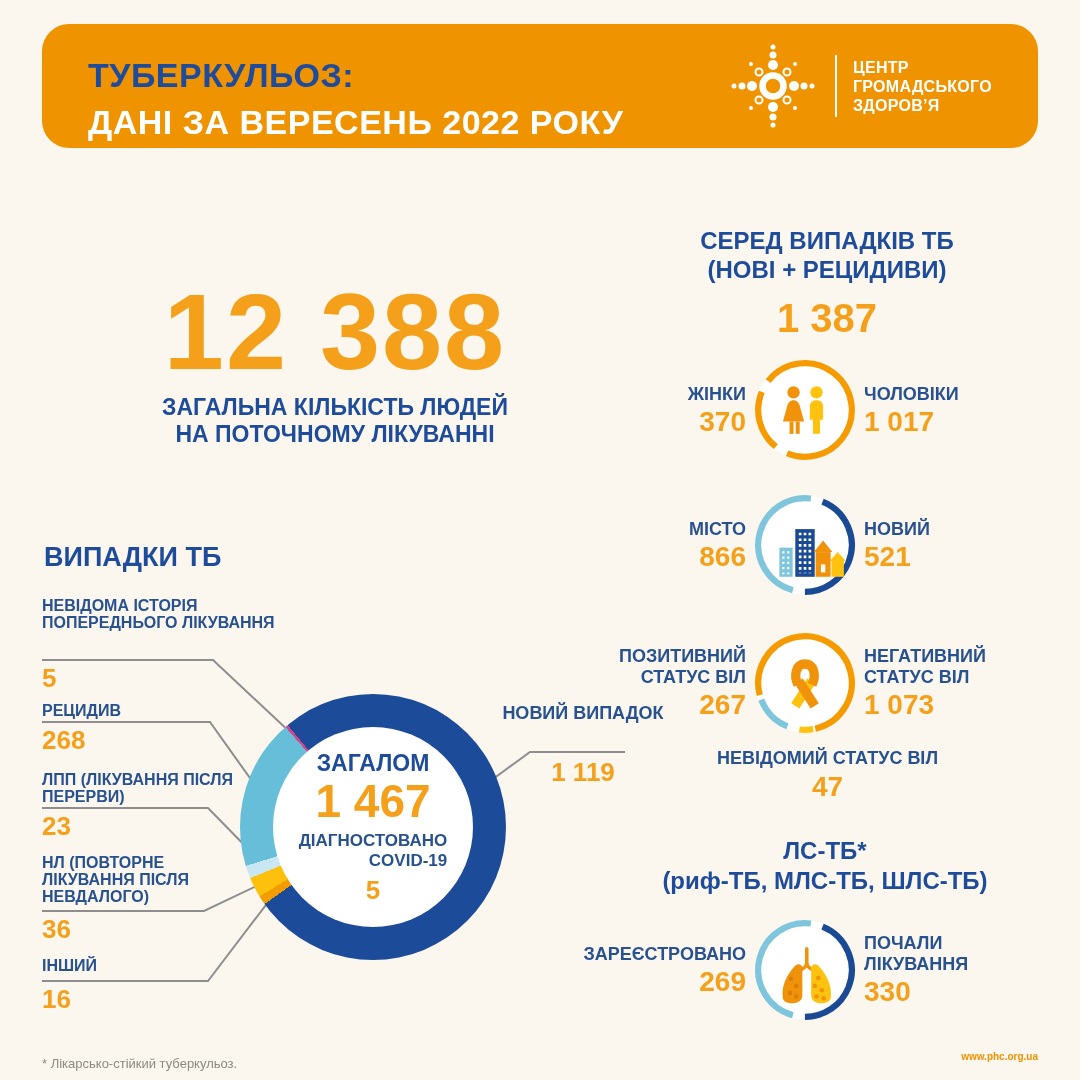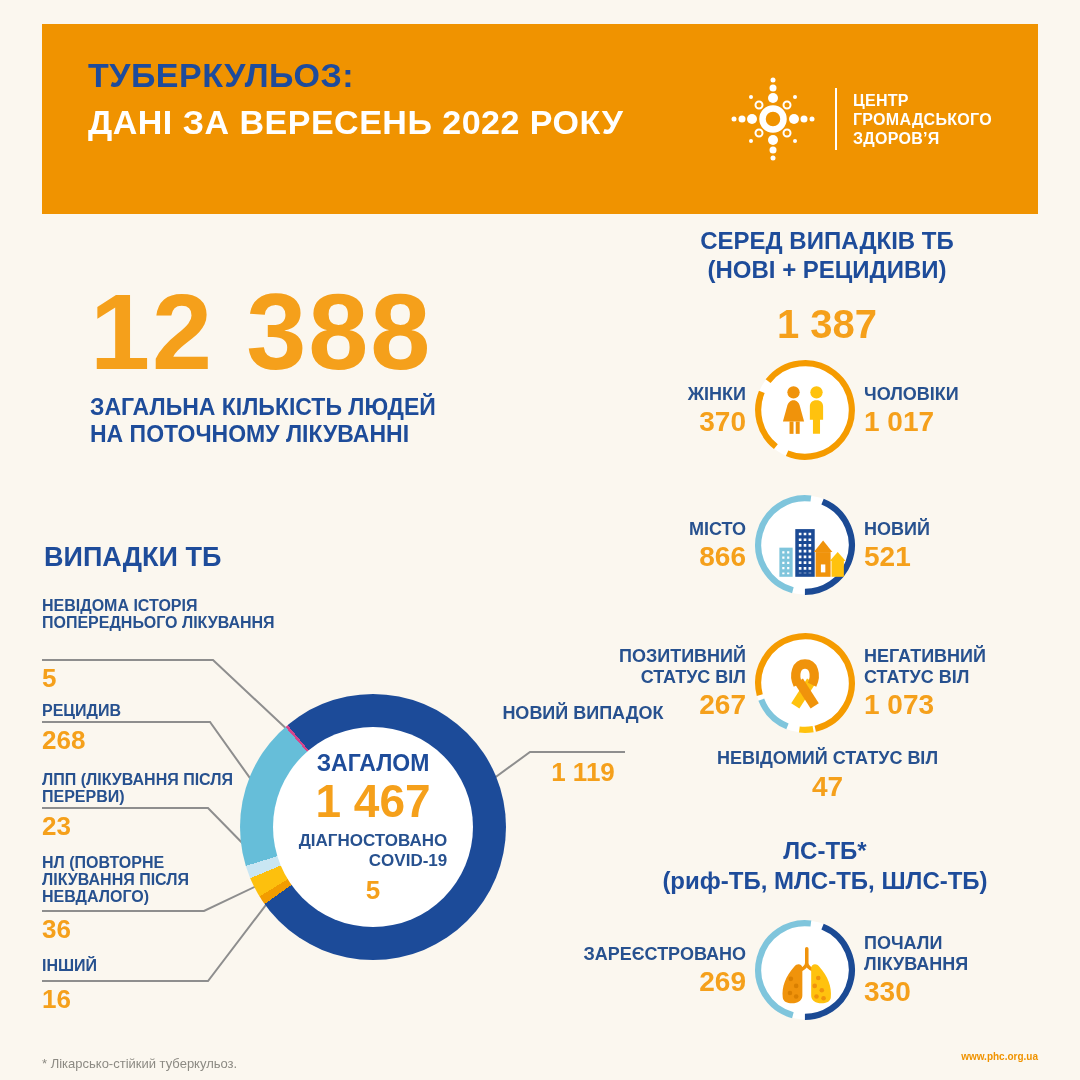--- a/index.html
+++ b/index.html
@@ -3,34 +3,34 @@
 <meta charset="utf-8">
 <style>
   html,body{margin:0;padding:0;background:#e8e8e8;}
   .page{
     position:relative;width:1080px;height:1080px;margin:0 auto;
     background:#FBF7EF;overflow:hidden;
     font-family:"Liberation Sans","DejaVu Sans",sans-serif;
     -webkit-font-smoothing:antialiased;
   }
   
-  .banner{position:absolute;left:42px;top:24px;width:996px;height:190px;background:#F09300;}
+  .banner{position:absolute;left:42px;top:24px;width:996px;height:124px;background:#F09300;border-radius:27px;}
   .banner-title{position:absolute;left:46px;top:28px;line-height:47px;font-weight:700;font-size:34px;letter-spacing:.5px;}
   .banner-title .t1{color:#1E4B9B;}
   .banner-title .t2{color:#FFFFFF;}
   .logo{position:absolute;right:46px;top:0;height:100%;display:flex;align-items:center;gap:16px;}
   .logo-divider{width:2px;height:62px;background:#FFFFFF;}
   .logo-text{color:#FFFFFF;font-weight:700;font-size:16px;line-height:19px;letter-spacing:.3px;}
   
-  .summary{position:absolute;left:90px;top:278px;width:490px;}
+  .summary{position:absolute;left:90px;top:278px;width:490px;text-align:center;}
   .summary-number{font-size:108px;line-height:108px;font-weight:700;color:#F5A01B;letter-spacing:2px;}
   .summary-caption{margin-top:8px;font-size:23px;line-height:27px;font-weight:700;color:#1E4C9A;}
   
   .among-head{position:absolute;left:622px;top:226px;width:410px;text-align:center;color:#1E4C9A;font-weight:700;font-size:24px;line-height:29px;}
-  .among-value{margin-top:20px;color:#F5A01B;font-size:40px;line-height:40px;font-weight:700;}
+  .among-value{margin-top:14px;color:#F5A01B;font-size:40px;line-height:40px;font-weight:700;}
   .stat-row{position:absolute;left:578px;width:464px;height:116px;display:flex;align-items:center;}
   .stat-cell{display:flex;flex-direction:column;gap:2px;}
   .stat-left{width:168px;text-align:right;align-items:flex-end;}
   .stat-right{width:178px;text-align:left;align-items:flex-start;}
   .stat-label{color:#27518F;font-weight:700;font-size:18px;line-height:21px;}
   .stat-value{color:#F5A01B;font-weight:700;font-size:28px;line-height:30px;}
   .stat-icon{width:106px;height:106px;margin:0 6px;flex:0 0 auto;}
   .center-note{position:absolute;left:630px;top:748px;width:395px;text-align:center;}
   .center-note .stat-label{display:block;}
   .center-note .stat-value{display:block;margin-top:3px;}

